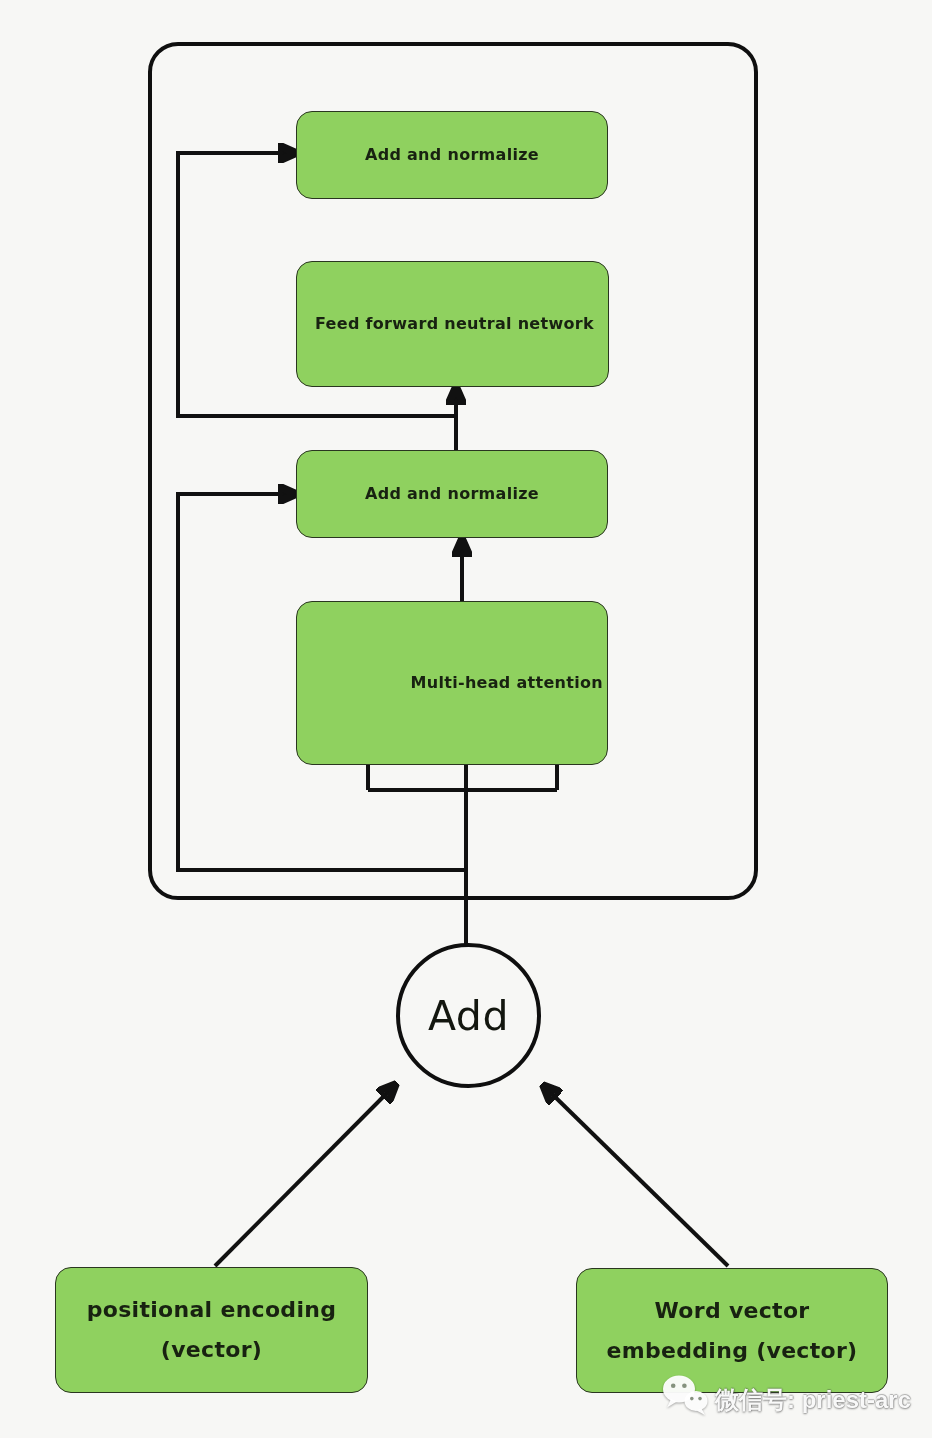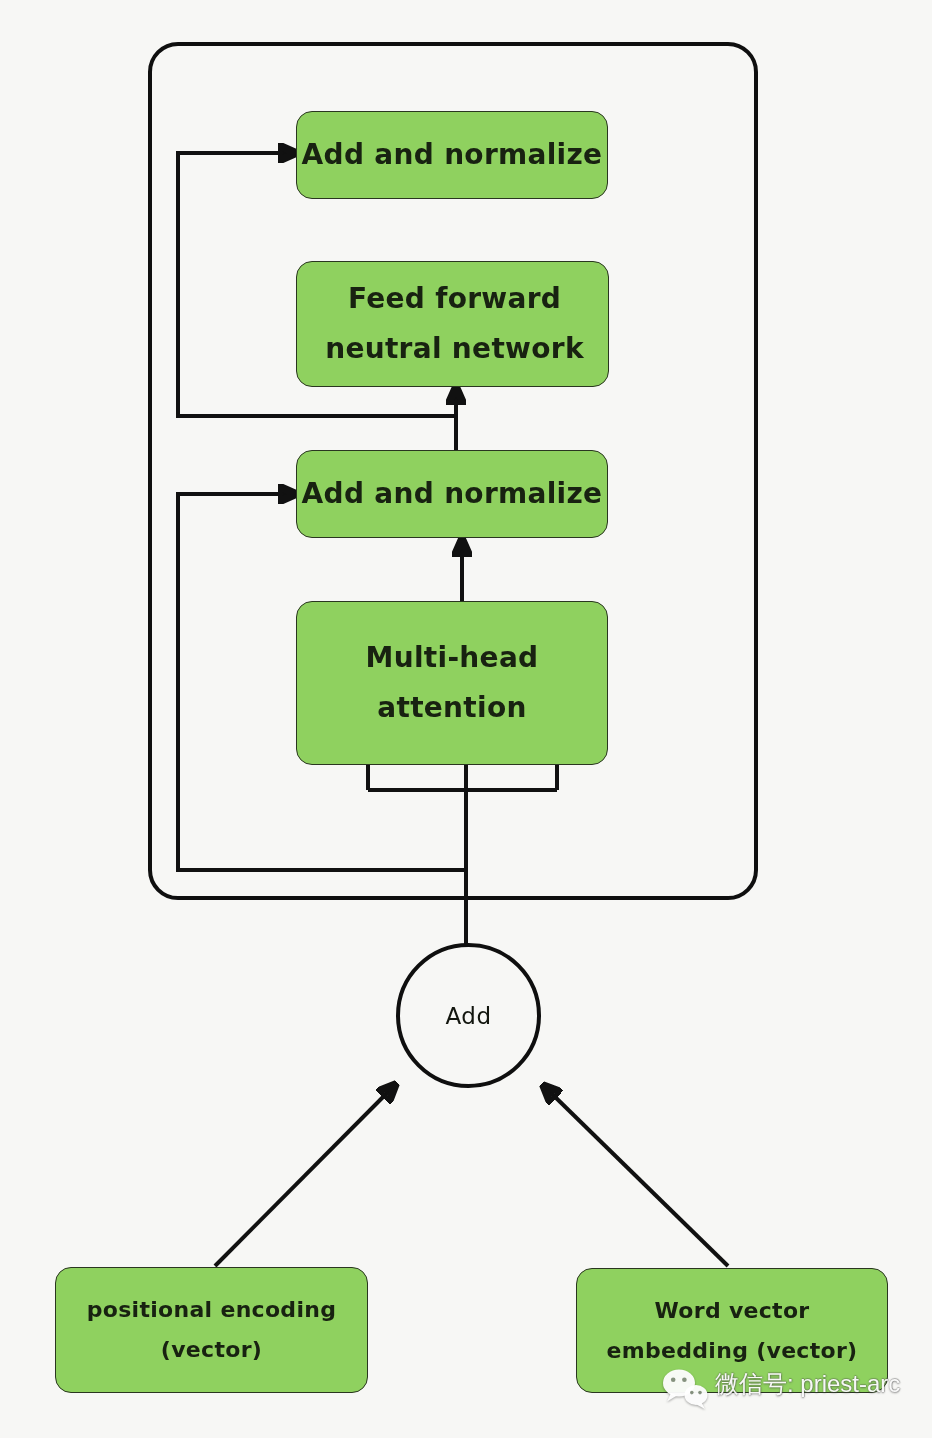--- a/index.html
+++ b/index.html
@@ -11,34 +11,34 @@
     position:absolute;left:148px;top:42px;width:610px;height:858px;
     border:4px solid #0f0f0f;border-radius:30px;box-sizing:border-box;
     background:transparent;
   }
   .wires{position:absolute;left:0;top:0;width:932px;height:1438px;}
   .wires path{stroke:#111;stroke-width:4;fill:none;}
   .gbox{
     position:absolute;box-sizing:border-box;
     background:#8fd15f;border:1.5px solid #2a3620;border-radius:16px;
     display:flex;align-items:center;justify-content:center;text-align:center;
-    font-weight:bold;color:#182211;font-size:28px;line-height:1.8;
+    font-weight:bold;color:#182211;font-size:16px;line-height:1.8;
     letter-spacing:.3px;padding:0 4px;
   }
   .gbox.small-font{font-size:22px;}
   .add-circle{
     position:absolute;left:396px;top:943px;width:145px;height:145px;
     box-sizing:border-box;border:4.5px solid #0f0f0f;border-radius:50%;
     background:#f7f7f5;display:flex;align-items:center;justify-content:center;
-    font-size:23px;font-weight:500;color:#13160f;letter-spacing:.5px;z-index:2;
+    font-size:41px;font-weight:500;color:#13160f;letter-spacing:.5px;z-index:2;
   }
   .watermark{
     position:absolute;left:662px;top:1368px;height:48px;z-index:5;
-    display:flex;align-items:flex-start;gap:7px;
-    font-family:sans-serif;font-size:24px;font-weight:normal;
+    display:flex;align-items:flex-end;gap:7px;
+    font-family:sans-serif;font-size:24px;font-weight:bold;
     color:rgba(255,255,255,.95);
     text-shadow:0 1px 2px rgba(70,70,70,.6),0 -1px 1px rgba(70,70,70,.35),1px 0 1px rgba(70,70,70,.3);
     white-space:nowrap;
   }
   .watermark svg{filter:drop-shadow(0 1px 1px rgba(0,0,0,.35));}
 </style>
 </head>
 <body>
 
 <div class="canvas">

